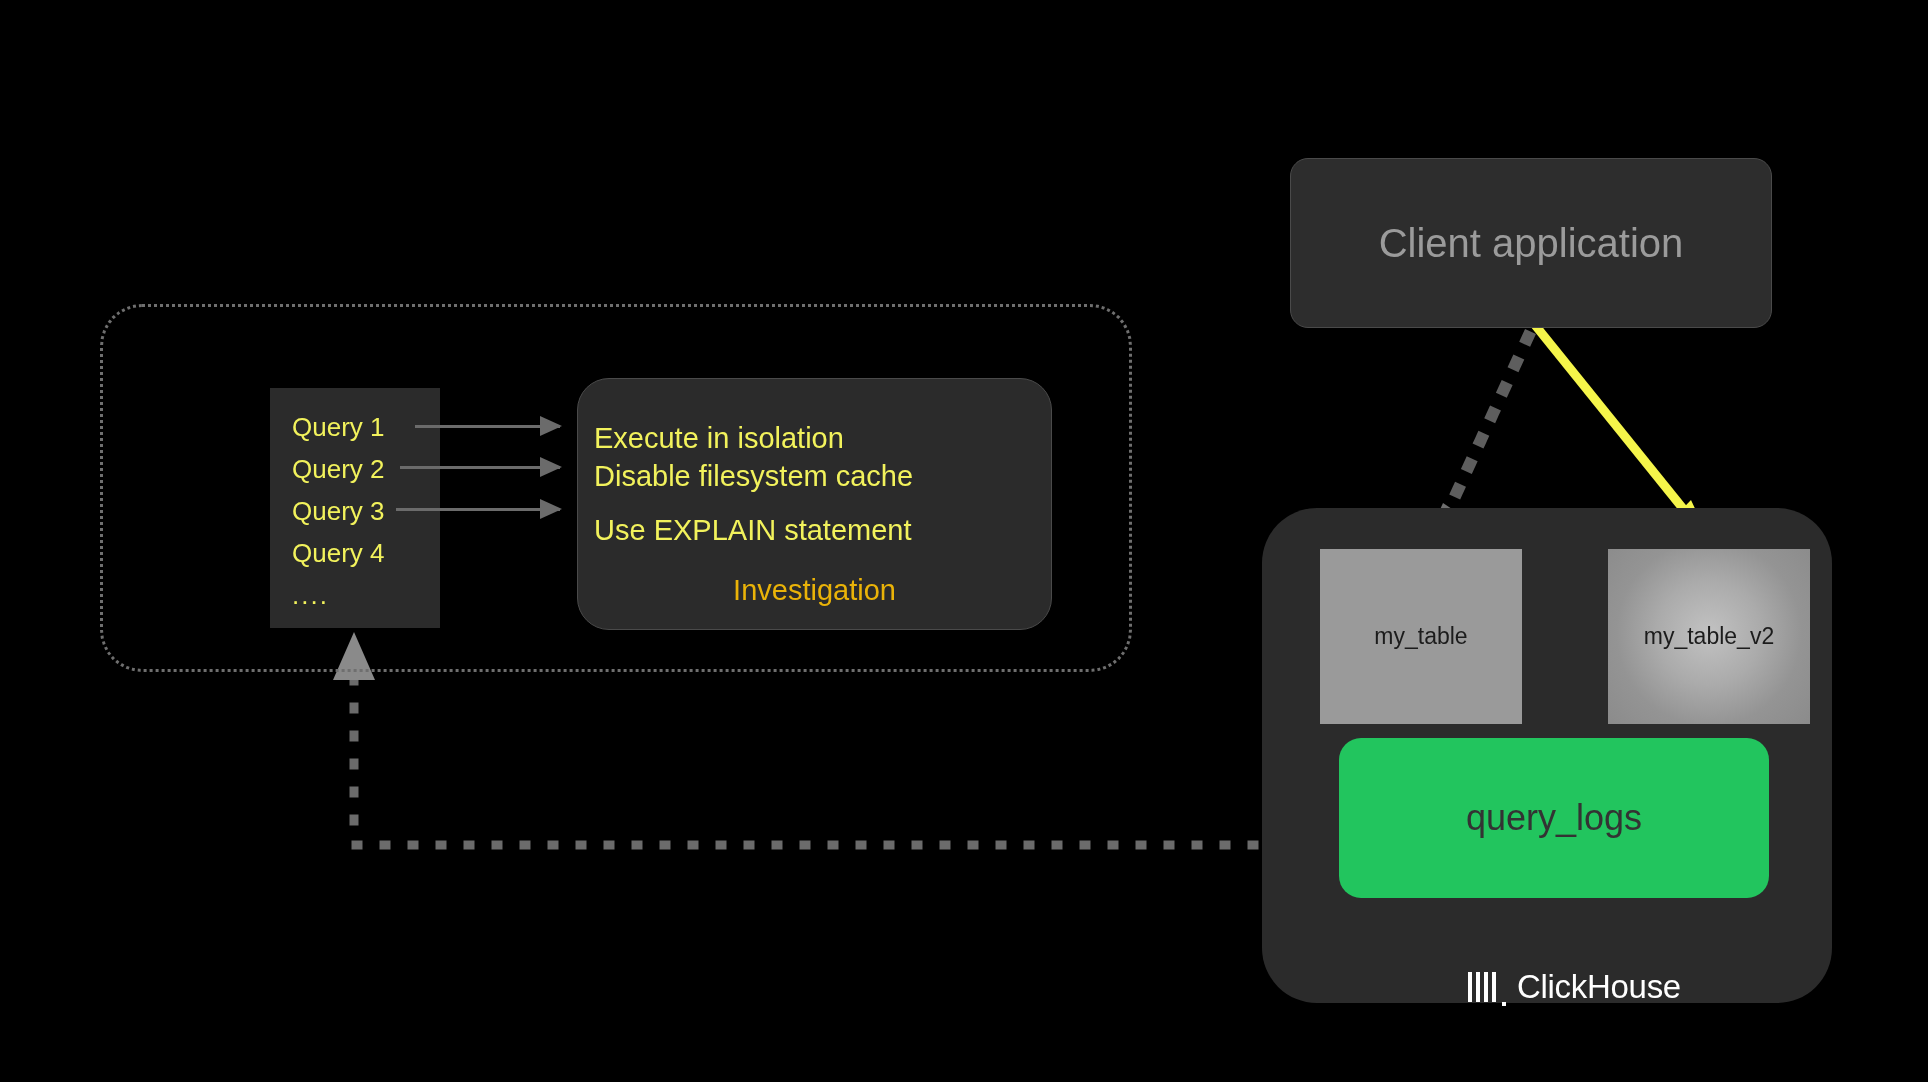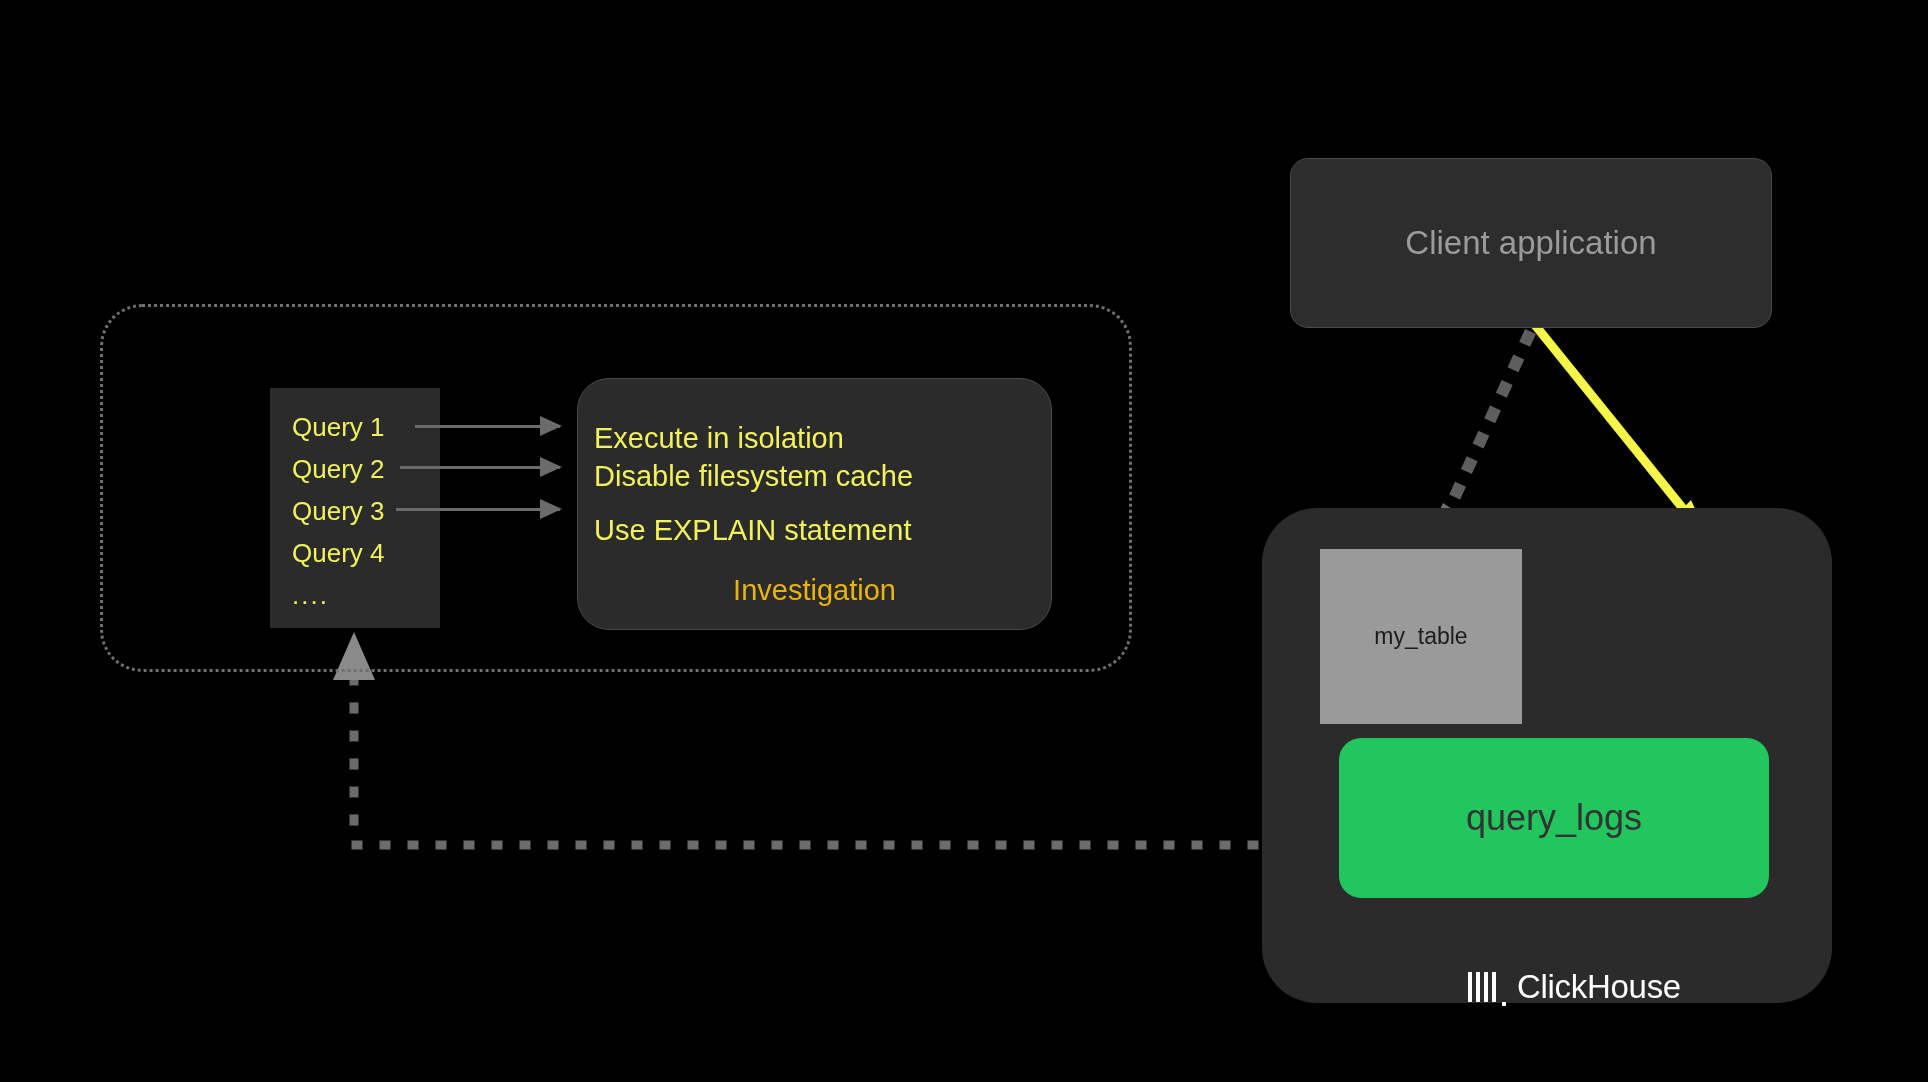--- a/index.html
+++ b/index.html
@@ -119,21 +119,21 @@
     background: #2d2d2d;
     border: 1px solid #4a4a4a;
     border-radius: 18px;
     box-sizing: border-box;
     display: flex;
     align-items: center;
     justify-content: center;
   }
   .client-label {
     color: #9b9b9b;
-    font-size: 33px;
+    font-size: 40px;
   }
 
   
   .ch-container {
     position: absolute;
     left: 1262px;
     top: 508px;
     width: 570px;
     height: 495px;
     background: #2b2b2b;
@@ -267,20 +267,23 @@
   <div class="client-box">
     <span class="client-label">Client application</span>
   </div>
 
   <div class="ch-container"></div>
 
   <div class="table-box table-my-table">
     <span>my_table</span>
   </div>
 
+  <div class="table-box table-my-table-v2">
+    <span>my_table_v2</span>
+  </div>
 
   <div class="query-logs-box">
     <span>query_logs</span>
   </div>
 
   <div class="ch-logo">
     <span class="ch-bars">
       <i></i>
         <i></i>
         <i></i>

